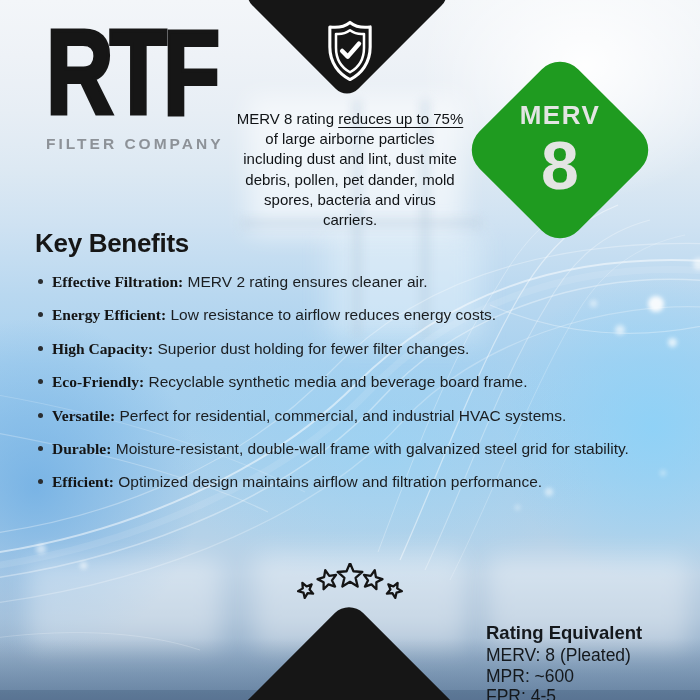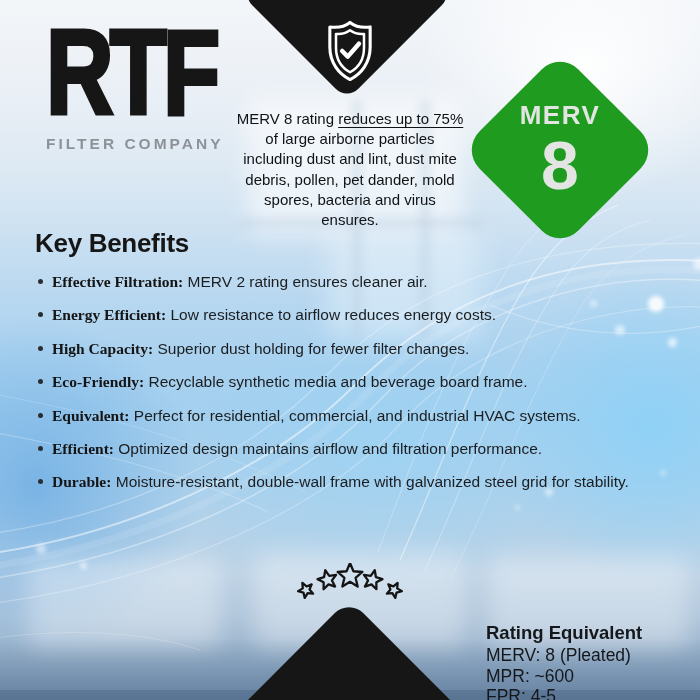--- a/index.html
+++ b/index.html
@@ -144,39 +144,39 @@
       <path d="M36,55 L46,65 L66,42" stroke-width="8" stroke-linecap="round" stroke-linejoin="round"></path>
     </g>
   </svg>
 
   <div class="desc">
     <span><span>MERV 8 rating </span><u>reduces up to 75%</u></span><br>
     <span>of large airborne particles</span><br>
     <span>including dust and lint, dust mite</span><br>
     <span>debris, pollen, pet dander, mold</span><br>
     <span>spores, bacteria and virus</span><br>
-    <span>ensures.</span>
+    <span>carriers.</span>
   </div>
 
   <div class="diamond">
     <div class="diamond-inner">
       <div class="diamond-label">MERV</div>
       <div class="diamond-value">8</div>
     </div>
   </div>
 
   <div class="benefits-title">Key Benefits</div>
   <ul class="benefits-list">
     <li><span class="bullet-dot"></span><span class="b-label">Effective Filtration:</span> <span>MERV 2 rating ensures cleaner air.</span></li>
     <li><span class="bullet-dot"></span><span class="b-label">Energy Efficient:</span> <span>Low resistance to airflow reduces energy costs.</span></li>
     <li><span class="bullet-dot"></span><span class="b-label">High Capacity:</span> <span>Superior dust holding for fewer filter changes.</span></li>
     <li><span class="bullet-dot"></span><span class="b-label">Eco-Friendly:</span> <span>Recyclable synthetic media and beverage board frame.</span></li>
-    <li><span class="bullet-dot"></span><span class="b-label">Equivalent:</span> <span>Perfect for residential, commercial, and industrial HVAC systems.</span></li>
+    <li><span class="bullet-dot"></span><span class="b-label">Versatile:</span> <span>Perfect for residential, commercial, and industrial HVAC systems.</span></li>
+    <li><span class="bullet-dot"></span><span class="b-label">Durable:</span> <span>Moisture-resistant, double-wall frame with galvanized steel grid for stability.</span></li>
     <li><span class="bullet-dot"></span><span class="b-label">Efficient:</span> <span>Optimized design maintains airflow and filtration performance.</span></li>
-    <li><span class="bullet-dot"></span><span class="b-label">Durable:</span> <span>Moisture-resistant, double-wall frame with galvanized steel grid for stability.</span></li>
   </ul>
 
   <svg class="stars-svg" width="118" height="46" viewBox="0 0 118 46">
     <g fill="none" stroke="#141414" stroke-width="2.3" stroke-linejoin="round">
       <polygon points="0,-10 2.65,-3.64 9.51,-3.09 4.28,1.39 5.88,8.09 0,4.5 -5.88,8.09 -4.28,1.39 -9.51,-3.09 -2.65,-3.64" transform="translate(15,27) rotate(-27) scale(0.8)" vector-effect="non-scaling-stroke"></polygon>
       <polygon points="0,-10 2.65,-3.64 9.51,-3.09 4.28,1.39 5.88,8.09 0,4.5 -5.88,8.09 -4.28,1.39 -9.51,-3.09 -2.65,-3.64" transform="translate(36.5,17) rotate(-13)" vector-effect="non-scaling-stroke"></polygon>
       <polygon points="0,-10 2.65,-3.64 9.51,-3.09 4.28,1.39 5.88,8.09 0,4.5 -5.88,8.09 -4.28,1.39 -9.51,-3.09 -2.65,-3.64" transform="translate(59,13) scale(1.3)" vector-effect="non-scaling-stroke"></polygon>
       <polygon points="0,-10 2.65,-3.64 9.51,-3.09 4.28,1.39 5.88,8.09 0,4.5 -5.88,8.09 -4.28,1.39 -9.51,-3.09 -2.65,-3.64" transform="translate(81.5,17) rotate(13)" vector-effect="non-scaling-stroke"></polygon>
       <polygon points="0,-10 2.65,-3.64 9.51,-3.09 4.28,1.39 5.88,8.09 0,4.5 -5.88,8.09 -4.28,1.39 -9.51,-3.09 -2.65,-3.64" transform="translate(103,27) rotate(27) scale(0.8)" vector-effect="non-scaling-stroke"></polygon>
     </g>

